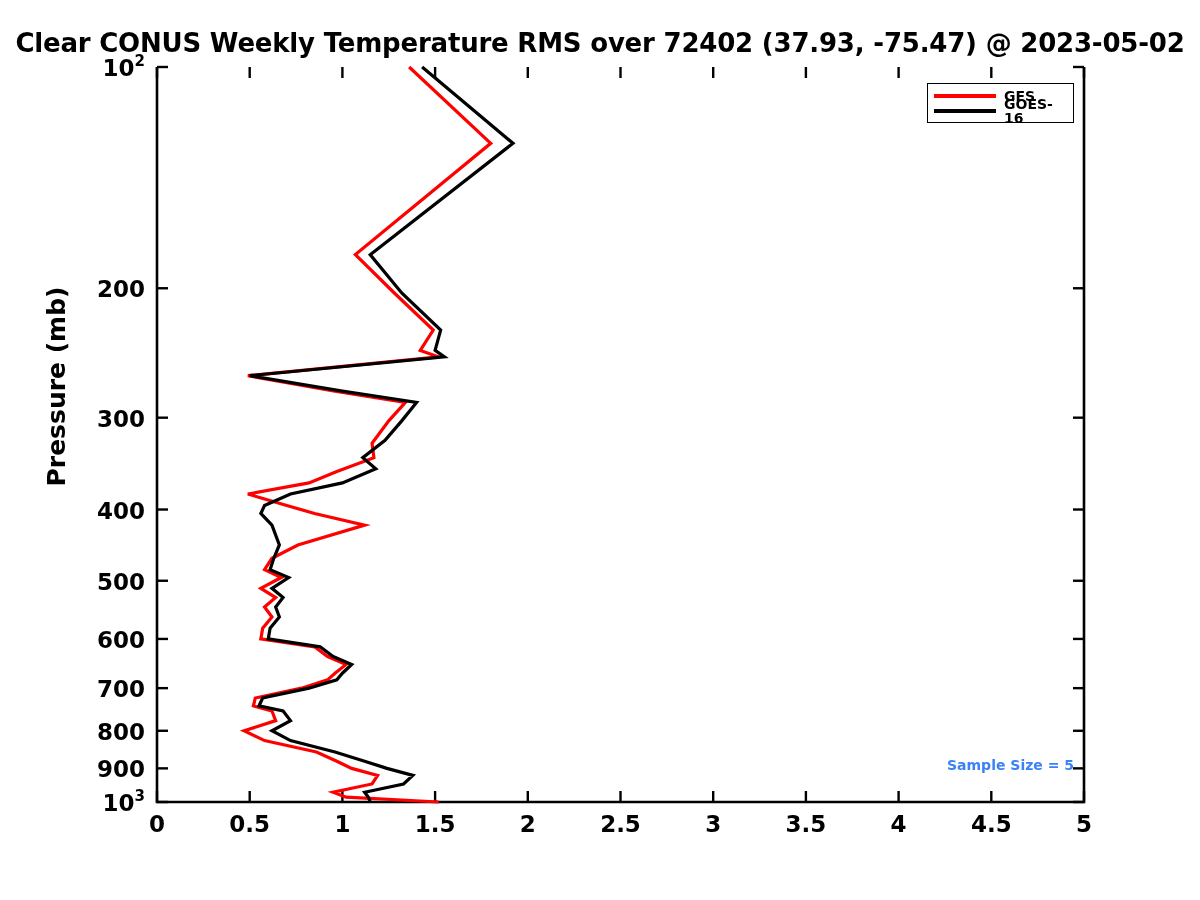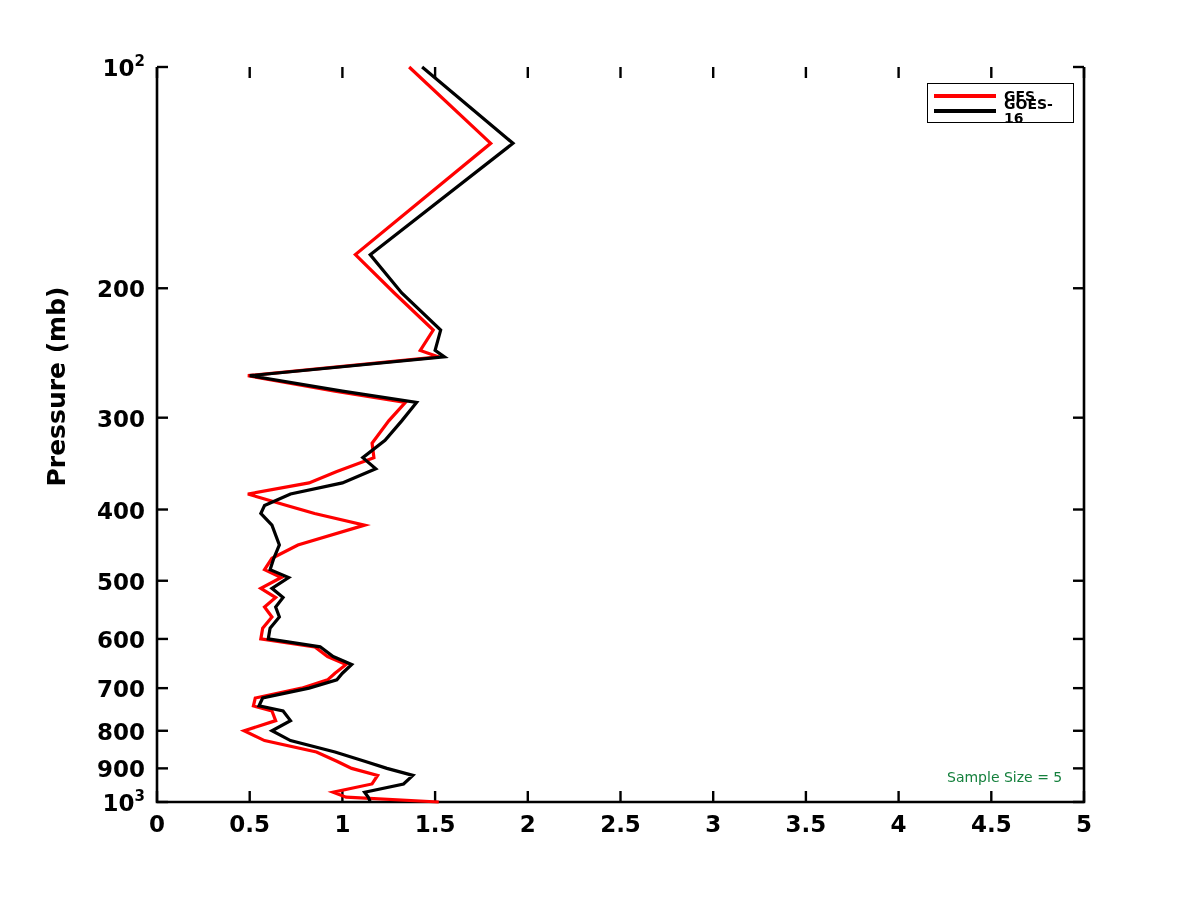--- a/index.html
+++ b/index.html
@@ -29,28 +29,29 @@
   #legend-box{
     position:absolute;left:927px;top:83px;width:147px;height:40px;
     border:1.6px solid #000;background:#fff;box-sizing:border-box;
     padding:4px 6px;
   }
   .legend-row{display:flex;align-items:center;height:15px;}
   .legend-swatch{width:62px;height:4px;margin-right:8px;flex:0 0 auto;}
   .legend-text{font-size:14px;font-weight:bold;color:#000;line-height:1;}
   #sample-size{
     position:absolute;left:947px;top:757px;
-    font-size:14px;font-weight:normal;color:#15803d;white-space:nowrap;margin-top:12px;
+    font-size:14px;font-weight:bold;color:#3b82f6;white-space:nowrap;
   }
 </style>
 </head>
 <body>
 
 <div id="figure">
 
+  <div id="chart-title">Clear CONUS Weekly Temperature RMS over 72402 (37.93, -75.47) @ 2023-05-02</div>
 
   <svg id="plot-svg" width="1200" height="900">
     <g id="axis-group">
         <path d="M 157 67 L 157 802 L 1084 802 L 1084 67" fill="none" stroke="#000000" stroke-width="2.6"></path>
       </g>
     <g id="ticks-group">
         <line x1="157" y1="802" x2="157" y2="791" stroke="#000" stroke-width="2.4"></line>
         <line x1="157" y1="67" x2="157" y2="78" stroke="#000" stroke-width="2.4"></line>
         <line x1="249.7" y1="802" x2="249.7" y2="791" stroke="#000" stroke-width="2.4"></line>
         <line x1="249.7" y1="67" x2="249.7" y2="78" stroke="#000" stroke-width="2.4"></line>

